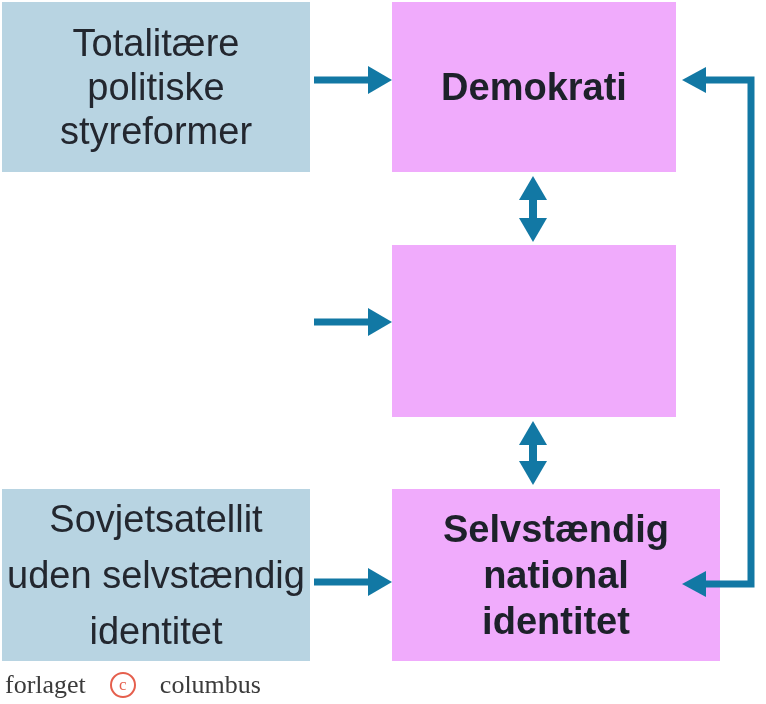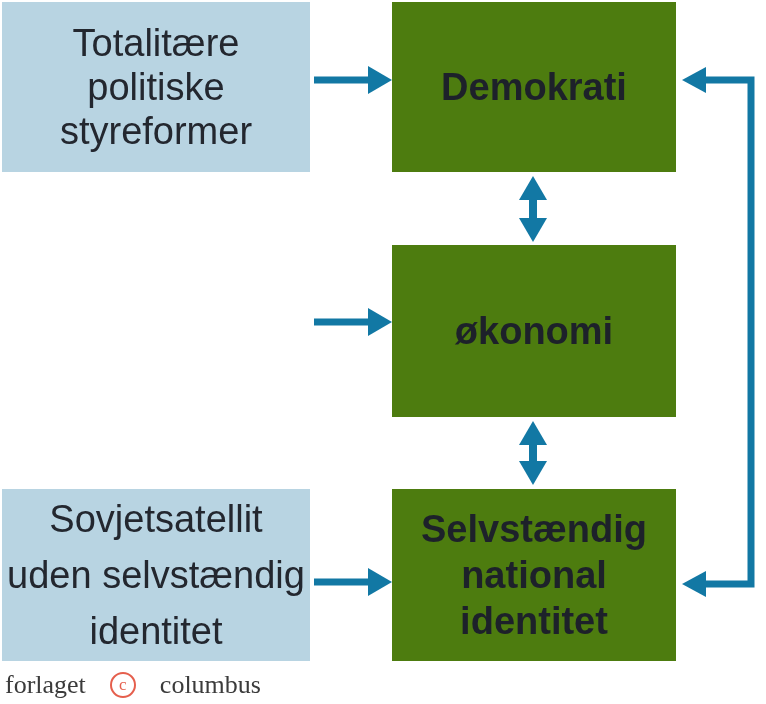--- a/index.html
+++ b/index.html
@@ -23,33 +23,33 @@
     text-align: center;
   }
   .box-light {
     background: #b8d4e2;
     color: #23272f;
     font-size: 38px;
     font-weight: 400;
     line-height: 44px;
   }
   .box-dark {
-    background: #4d7c0f;
+    background: #f0abfc;
     color: #1d212a;
     font-size: 38px;
     font-weight: 700;
     line-height: 46px;
   }
 
   .box-l1 { left: 2px;   top: 2px;   width: 308px; height: 170px; }
   .box-l2 { left: 2px;   top: 245px; width: 308px; height: 172px; }
   .box-l3 { left: 2px;   top: 489px; width: 308px; height: 172px; gap: 12px; }
   .box-r1 { left: 392px; top: 2px;   width: 284px; height: 170px; }
   .box-r2 { left: 392px; top: 245px; width: 284px; height: 172px; }
-  .box-r3 { left: 392px; top: 489px; width: 284px; height: 172px; }
+  .box-r3 { left: 392px; top: 489px; width: 328px; height: 172px; }
 
   .arrows-overlay {
     position: absolute;
     left: 0; top: 0;
     width: 766px; height: 704px;
     pointer-events: none;
   }
 
   .logo {
     position: absolute;
@@ -94,21 +94,20 @@
     <div>Sovjetsatellit</div>
     <div>uden selvstændig</div>
     <div>identitet</div>
   </div>
 
   <div class="box box-dark box-r1">
     <div>Demokrati</div>
   </div>
 
   <div class="box box-dark box-r2">
-    <div>økonomi</div>
   </div>
 
   <div class="box box-dark box-r3">
     <div>Selvstændig</div>
     <div>national</div>
     <div>identitet</div>
   </div>
 
   <svg class="arrows-overlay" viewBox="0 0 766 704" xmlns="http://www.w3.org/2000/svg">
     <g fill="#1278a4">

